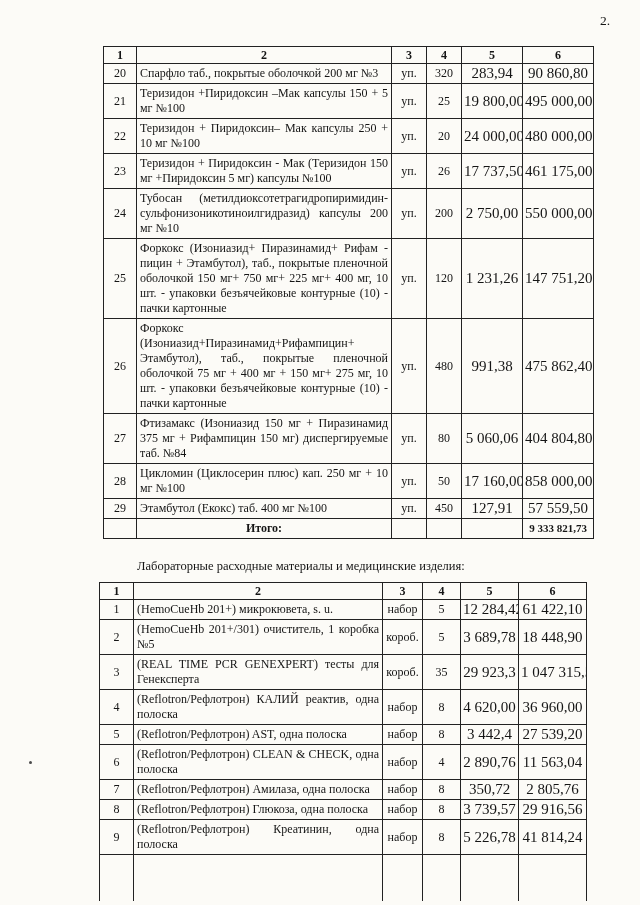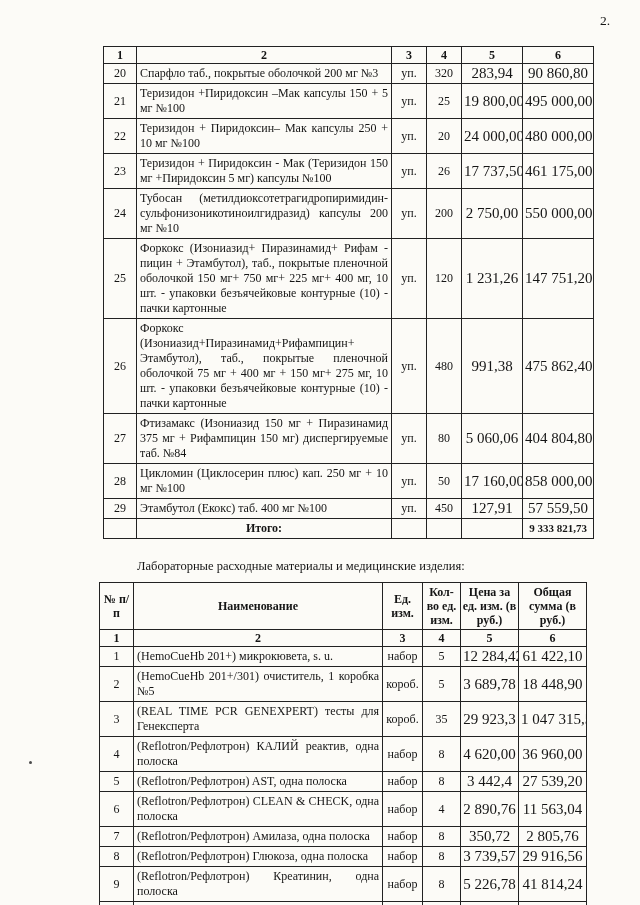--- a/index.html
+++ b/index.html
@@ -158,28 +158,20 @@
   <table class="tbl2">
     <colgroup>
       <col style="width:34px">
         <col style="width:249px">
         <col style="width:40px">
       <col style="width:38px">
         <col style="width:58px">
         <col style="width:68px">
     </colgroup>
     <thead>
-      <tr class="hdr-row">
-        <th class="hdr">№ п/п</th>
-        <th class="hdr">Наименование</th>
-        <th class="hdr">Ед. изм.</th>
-        <th class="hdr">Кол-во ед. изм.</th>
-        <th class="hdr">Цена за ед. изм. (в руб.)</th>
-        <th class="hdr">Общая сумма (в руб.)</th>
-      </tr>
       <tr class="colnum-row">
         <td>1</td>
         <td>2</td>
         <td>3</td>
         <td>4</td>
         <td>5</td>
         <td>6</td>
       </tr>
     </thead>
     <tbody>

